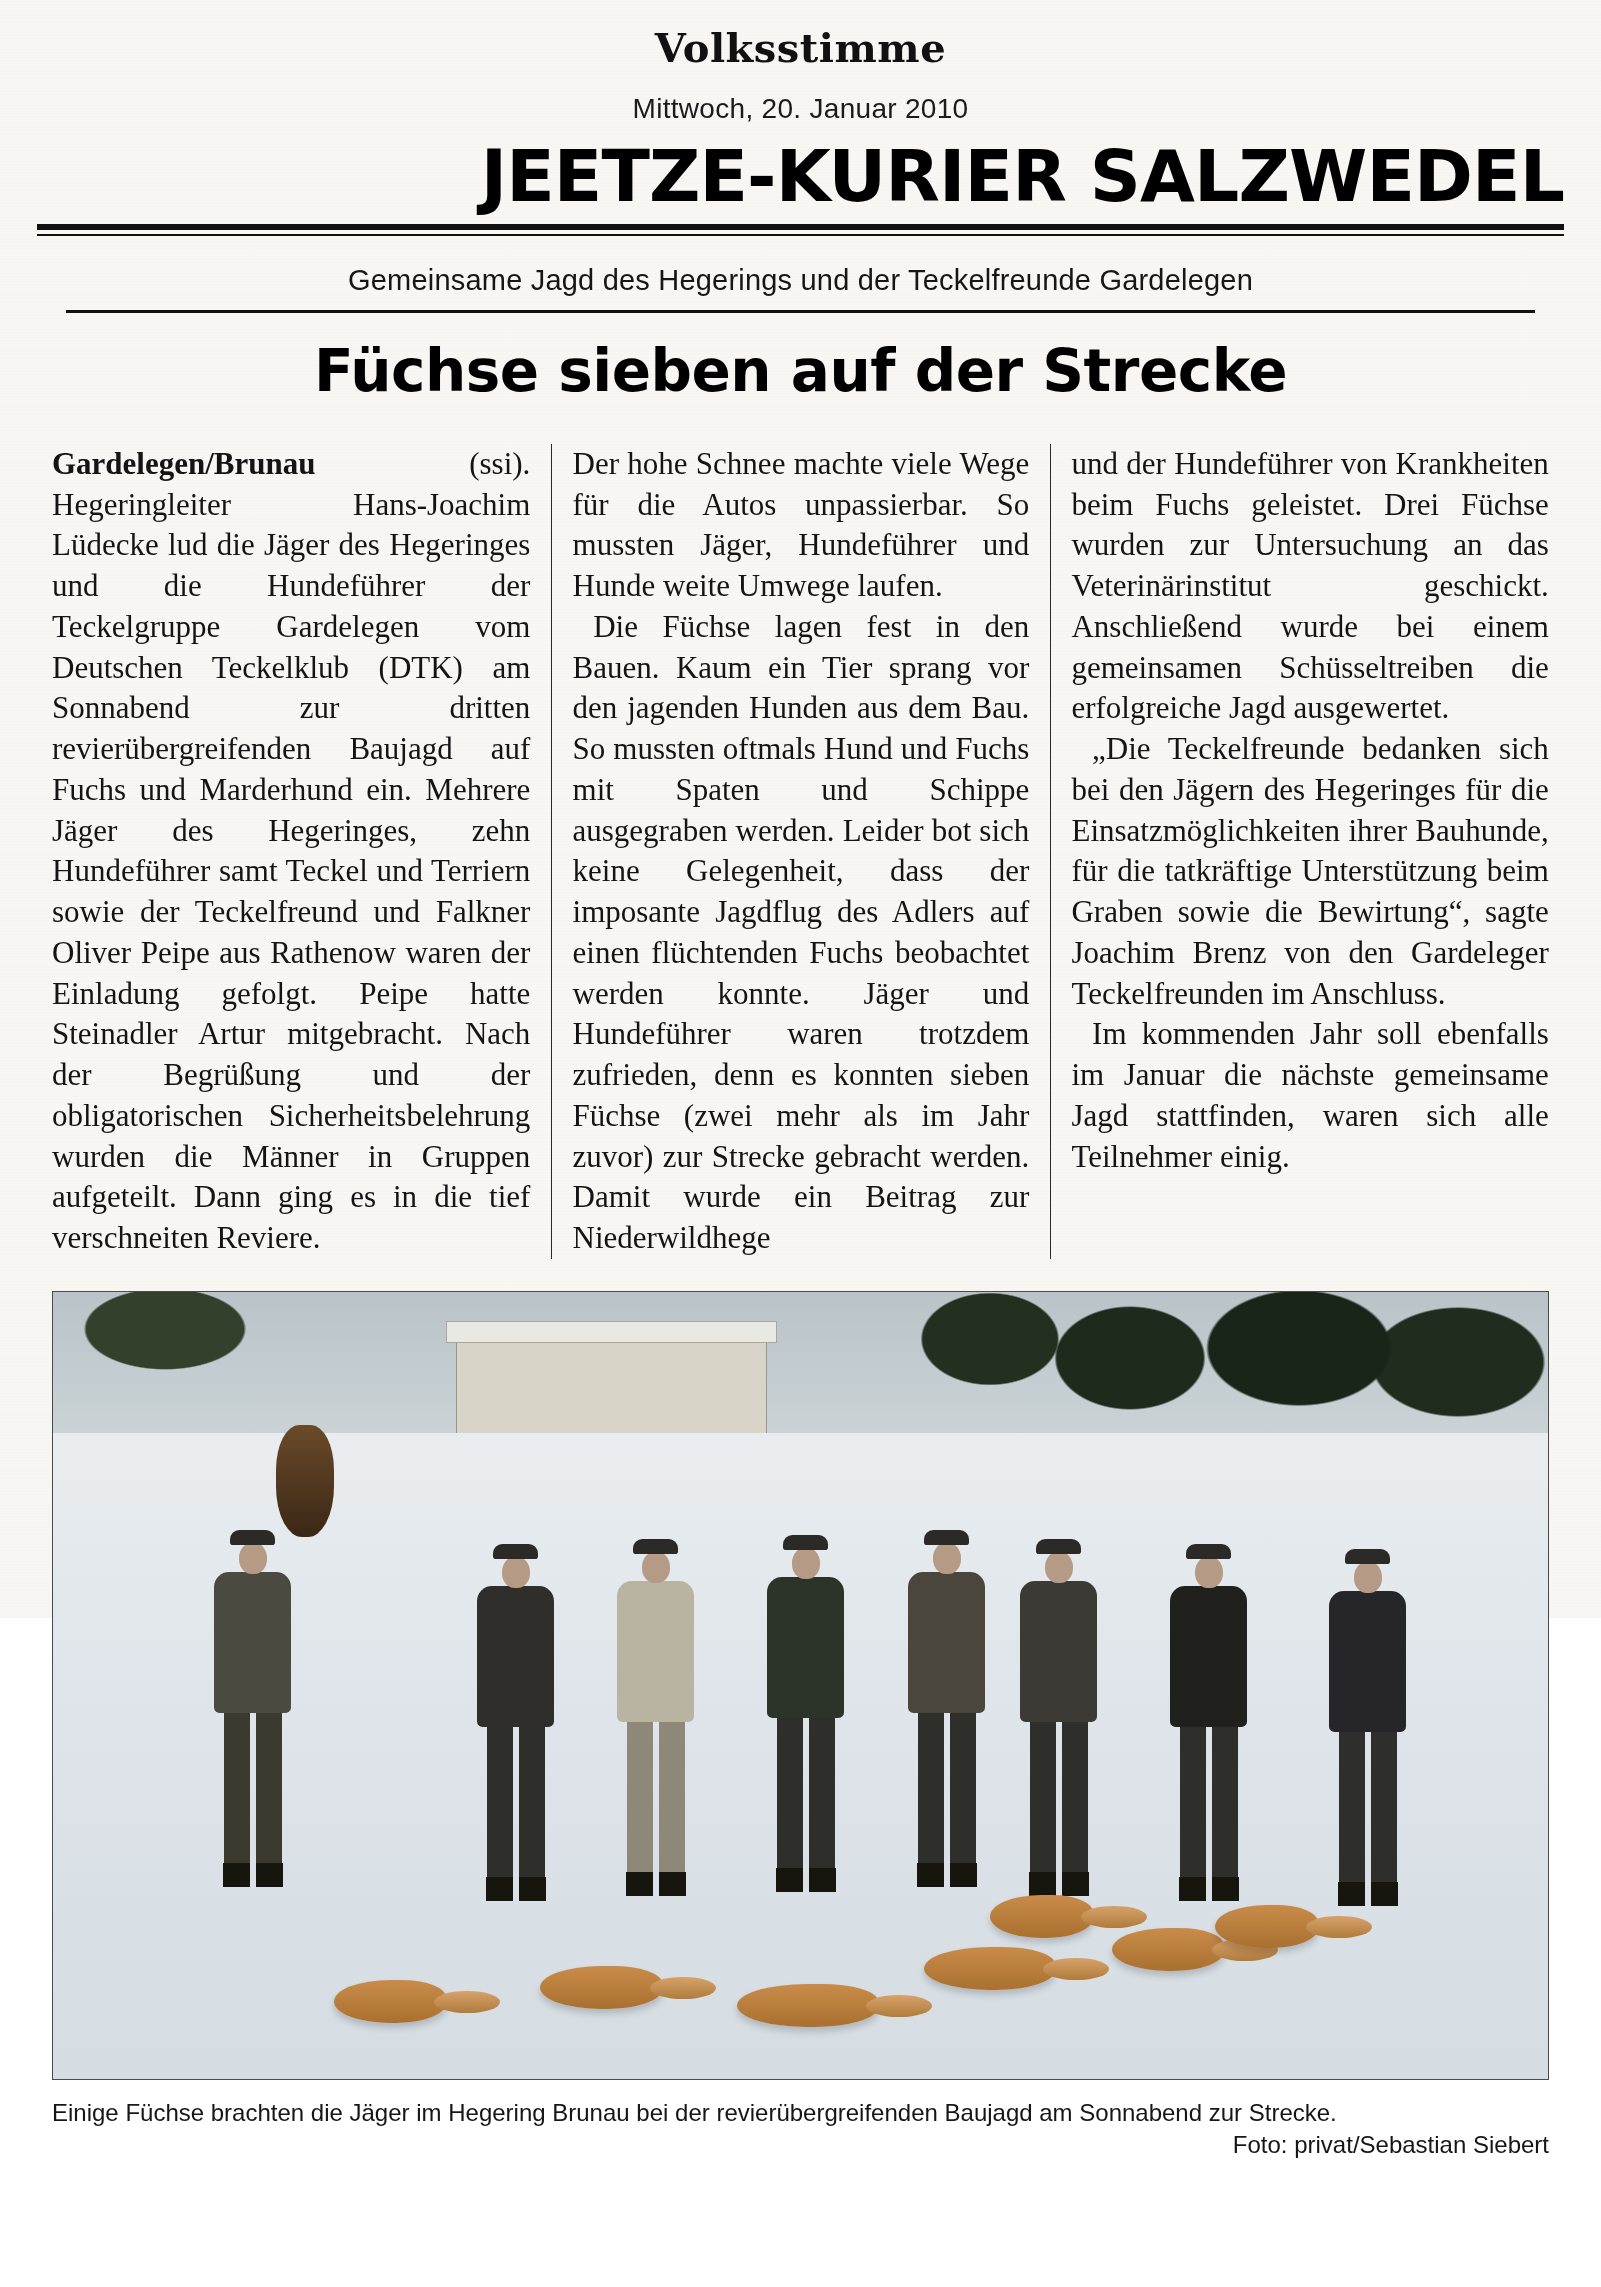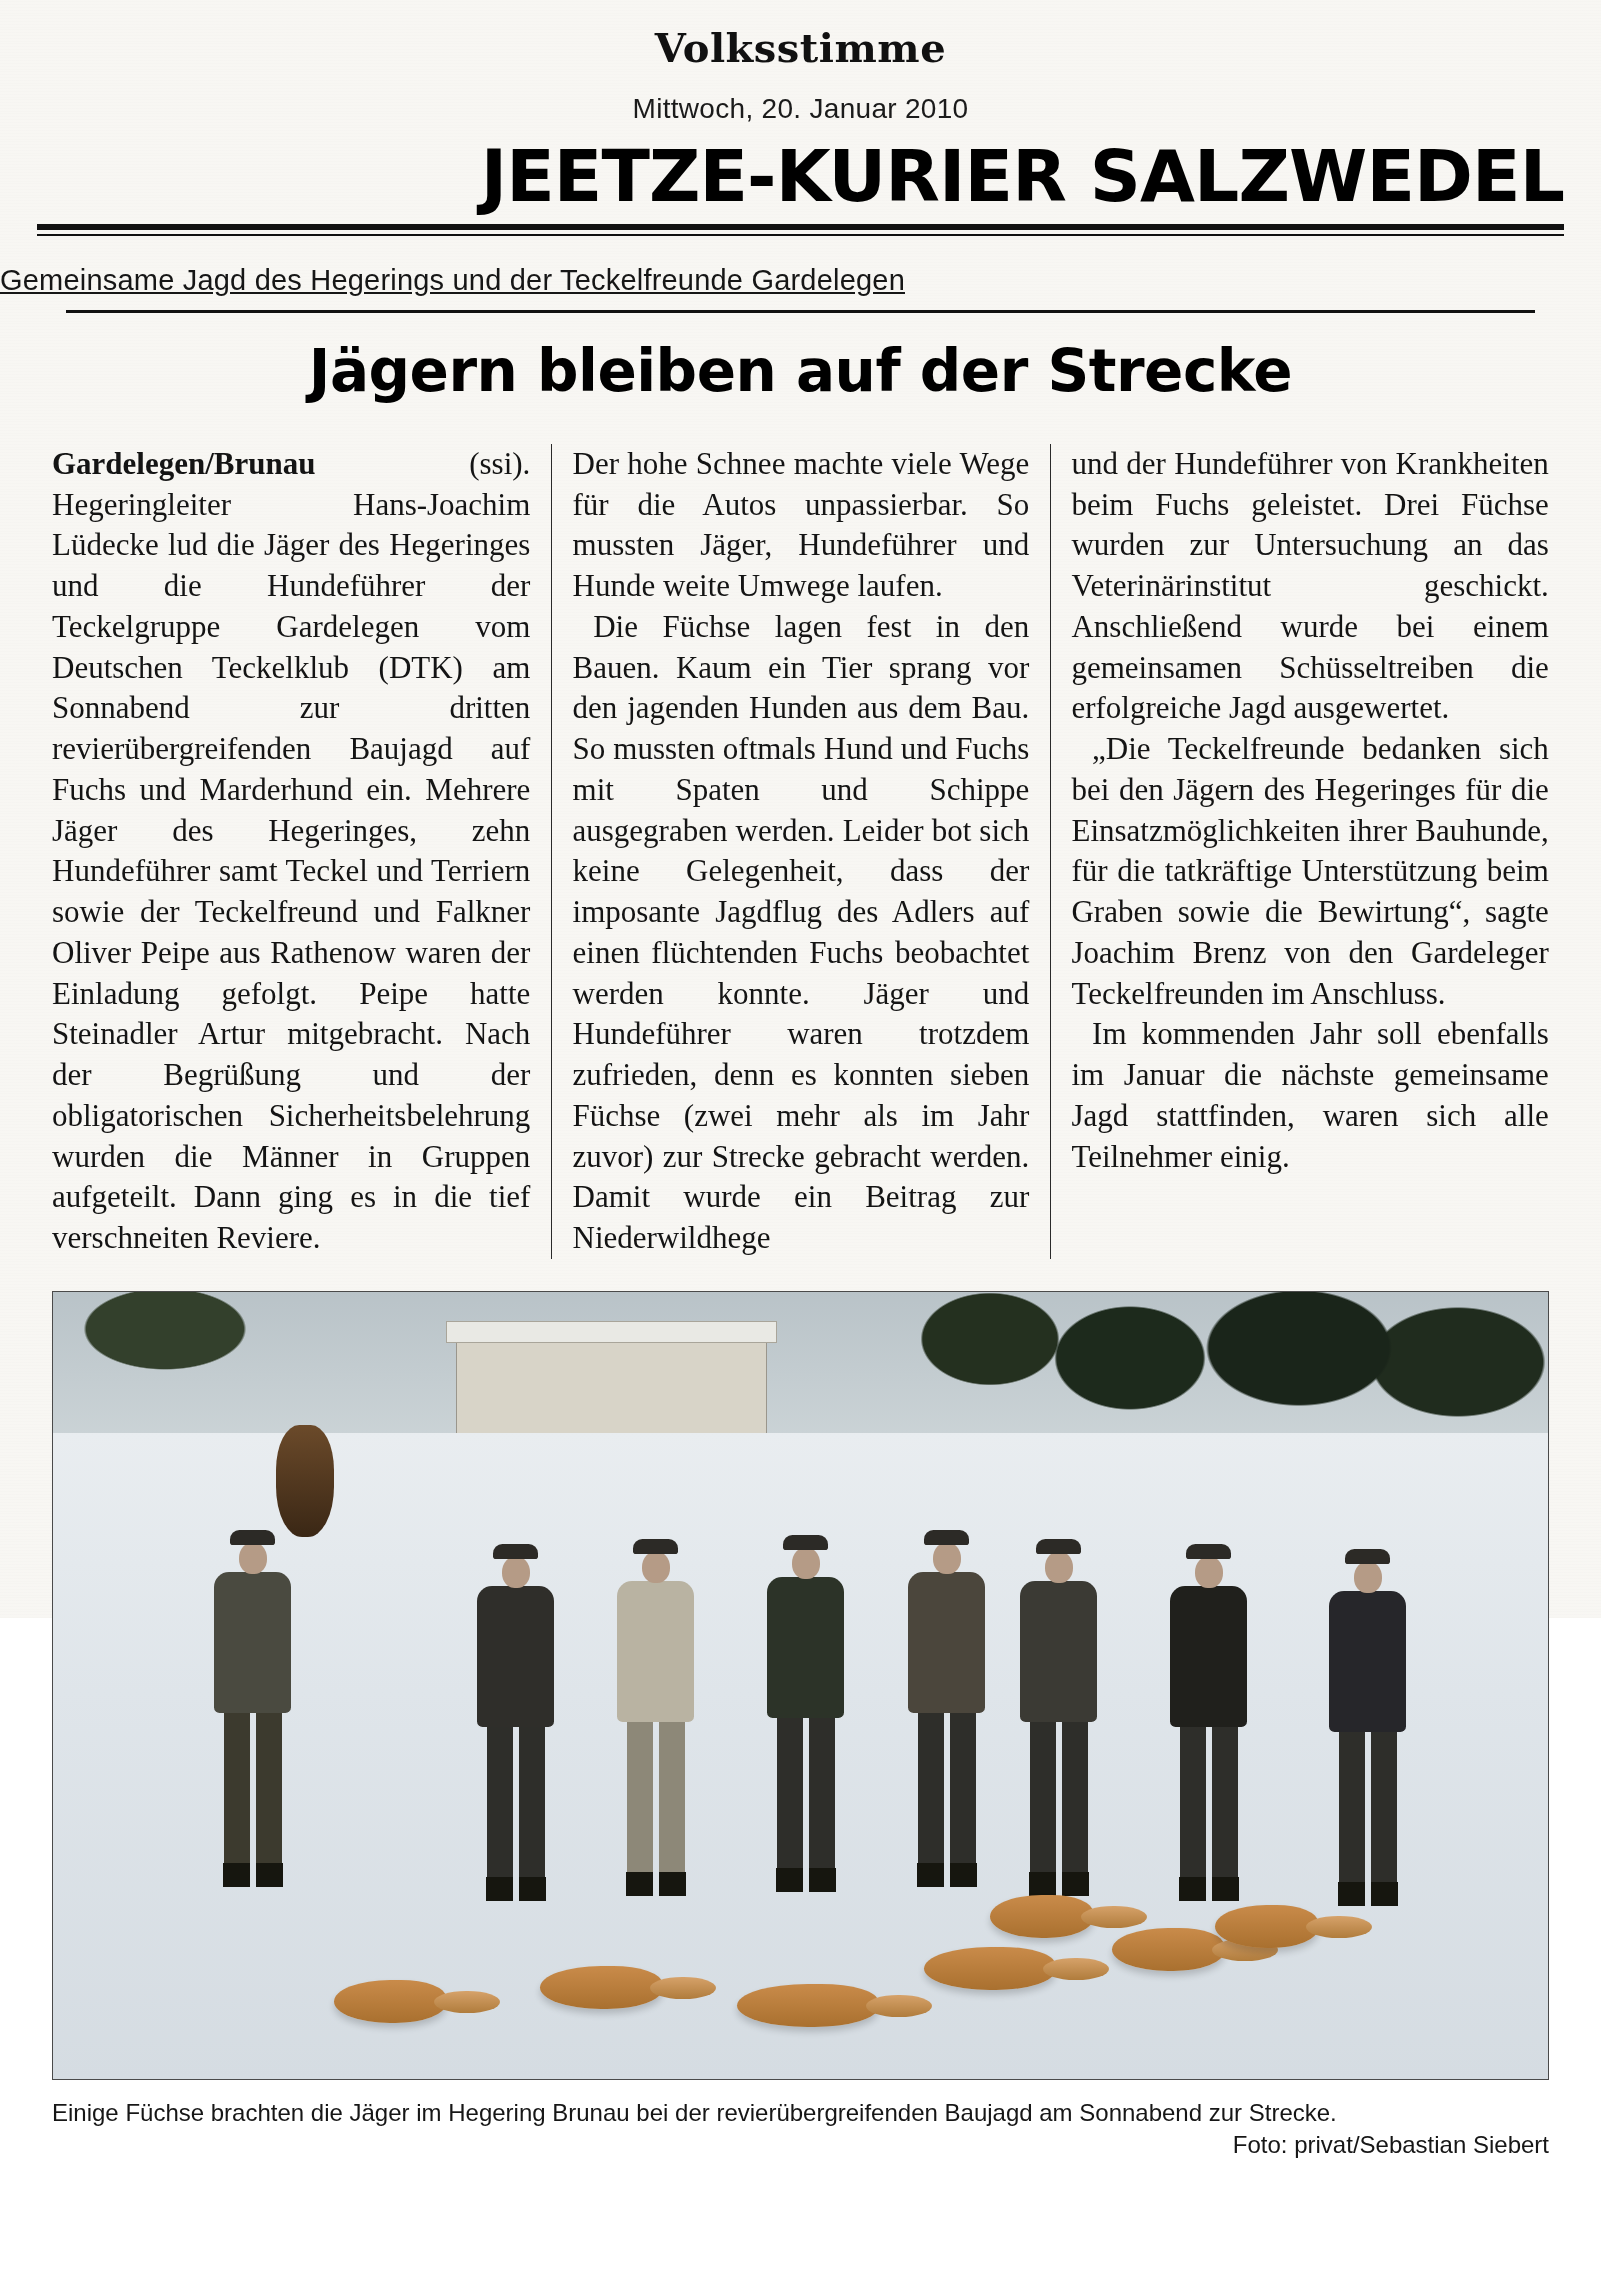--- a/index.html
+++ b/index.html
@@ -66,25 +66,24 @@
   }
   .rule-thin {
     height: 1.9px;
     background: #111;
     margin: 4.7px 37px 0 37px;
   }
   
   .kicker {
     font-family: "Liberation Sans", sans-serif;
     font-size: 29px;
-    text-align: left;
+    text-align: center;
     margin-top: 28px;
     color: #161616;
     letter-spacing: 0.2px;
-    text-decoration: underline;
   }
   .kicker-rule {
     height: 2.8px;
     background: #111;
     margin: 13px 66px 0 66px;
   }
   
   .headline {
     font-family: "DejaVu Sans", sans-serif;
     font-weight: bold;
@@ -276,21 +275,21 @@
 
   <div class="kurier-wrap">
     <div class="kurier">JEETZE-KURIER SALZWEDEL</div>
   </div>
   <div class="rule-thick"></div>
   <div class="rule-thin"></div>
 
   <div class="kicker">Gemeinsame Jagd des Hegerings und der Teckelfreunde Gardelegen</div>
   <div class="kicker-rule"></div>
 
-  <h1 class="headline">Jägern bleiben auf der Strecke</h1>
+  <h1 class="headline">Füchse sieben auf der Strecke</h1>
 
   <div class="columns">
 
     <div class="col c1">
       <p class="first">
         <span class="dateline">Gardelegen/Brunau</span>
         <span>&nbsp;&nbsp;&nbsp;&nbsp;&nbsp;&nbsp;</span><span class="author">(ssi).</span>
         <span>Hegeringleiter Hans-Joachim Lüdecke lud die Jäger des Hegeringes und die Hundeführer der Teckelgruppe Gardelegen vom Deutschen Teckelklub (DTK) am Sonnabend zur dritten revierübergreifenden Baujagd auf Fuchs und Marderhund ein. Mehrere Jäger des Hegeringes, zehn Hundeführer samt Teckel und Terriern sowie der Teckelfreund und Falkner Oliver Peipe aus Rathenow waren der Einladung gefolgt. Peipe hatte Steinadler Artur mitgebracht. Nach der Begrüßung und der obligatorischen Sicherheitsbelehrung wurden die Männer in Gruppen aufgeteilt. Dann ging es in die tief verschneiten Reviere.</span>
       </p>
     </div>

